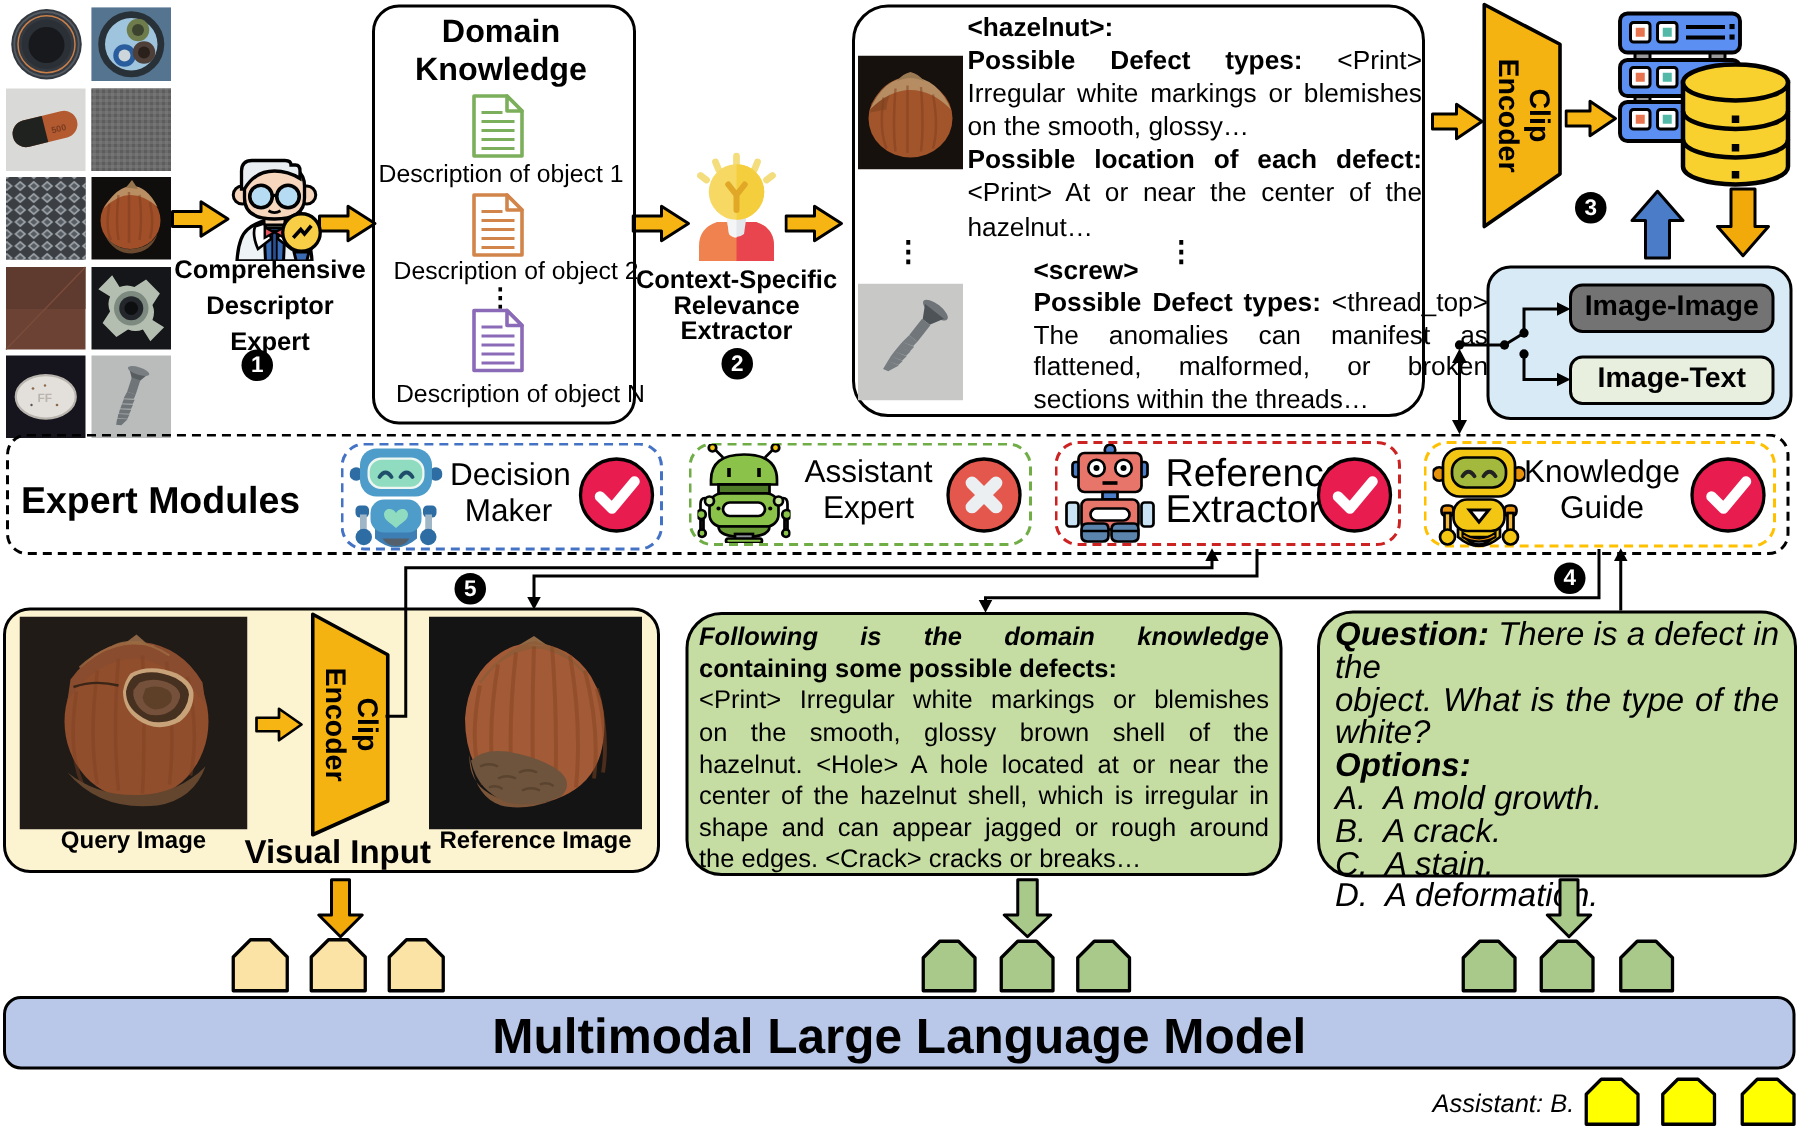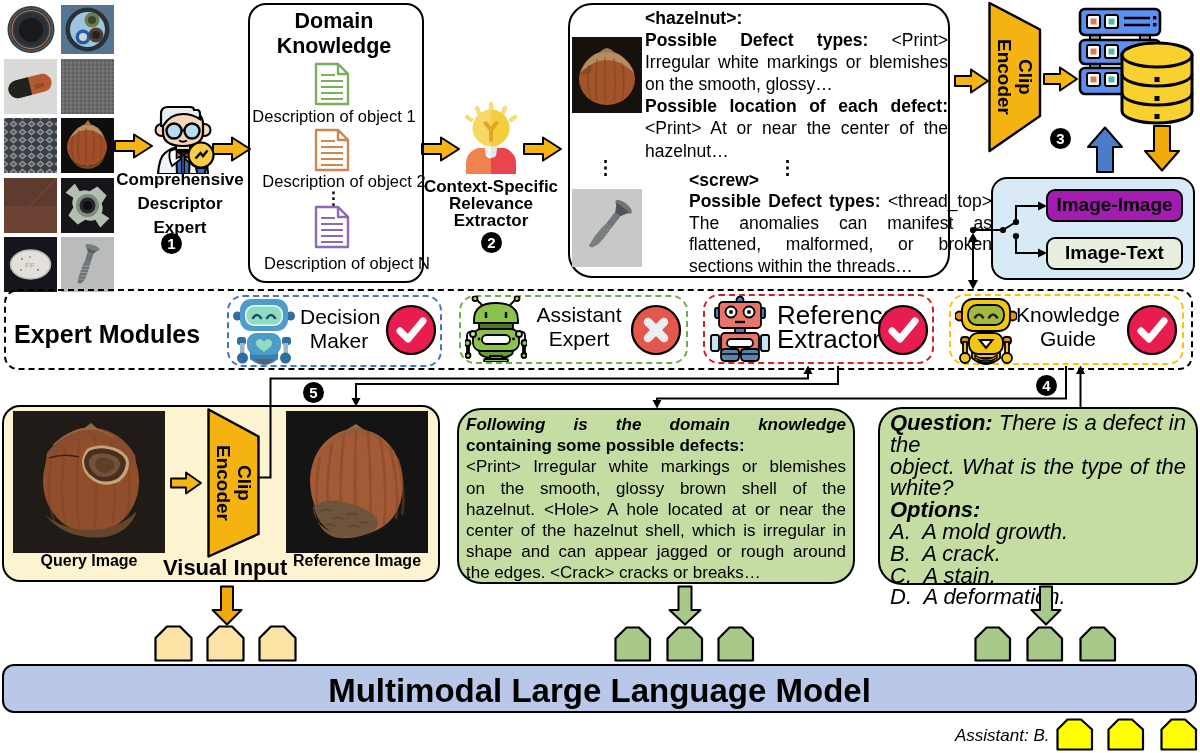--- a/index.html
+++ b/index.html
@@ -311,21 +311,21 @@
 
 <svg class="abs" style="left:1086px;top:126px" width="38" height="48" viewBox="0 0 38 48">
   <path d="M19 1.5 L36 21 L27 21 L27 46 L11 46 L11 21 L2 21 Z" fill="#4A7CC7" stroke="#000" stroke-width="2" stroke-linejoin="round"></path>
 </svg>
 
 <svg class="abs" style="left:1143px;top:124px" width="38" height="48" viewBox="0 0 38 48">
   <path d="M11 2 L27 2 L27 27 L36 27 L19 46.5 L2 27 L11 27 Z" fill="#F2A90A" stroke="#000" stroke-width="2" stroke-linejoin="round"></path>
 </svg>
 
 <div class="abs" style="left:991px;top:177px;width:204px;height:103px;background:#D9EAF7;border:2.5px solid #000;border-radius:16px;box-sizing:border-box;"></div>
-<div class="abs b ctr" style="left:1046px;top:189px;width:137px;height:33px;background:#a21caf;border:2.5px solid #000;border-radius:9px;box-sizing:border-box;font-size:19px;line-height:28px;">Image-Image</div>
+<div class="abs b ctr" style="left:1046px;top:189px;width:137px;height:33px;background:#737373;border:2.5px solid #000;border-radius:9px;box-sizing:border-box;font-size:19px;line-height:28px;">Image-Image</div>
 <div class="abs b ctr" style="left:1046px;top:237px;width:137px;height:33px;background:#E9EFDF;border:2.5px solid #000;border-radius:9px;box-sizing:border-box;font-size:19px;line-height:28px;">Image-Text</div>
 
 <svg class="abs" style="left:960px;top:195px" width="90" height="100" viewBox="0 0 90 100">
   <g stroke="#000" stroke-width="2" fill="none">
     <path d="M13 35 L43 35"></path>
     <path d="M43 35 L56 27"></path>
     <path d="M56 27 L56 11 L78 11"></path>
     <path d="M56 41 L56 58 L78 58"></path>
   </g>
   <g fill="#000">

